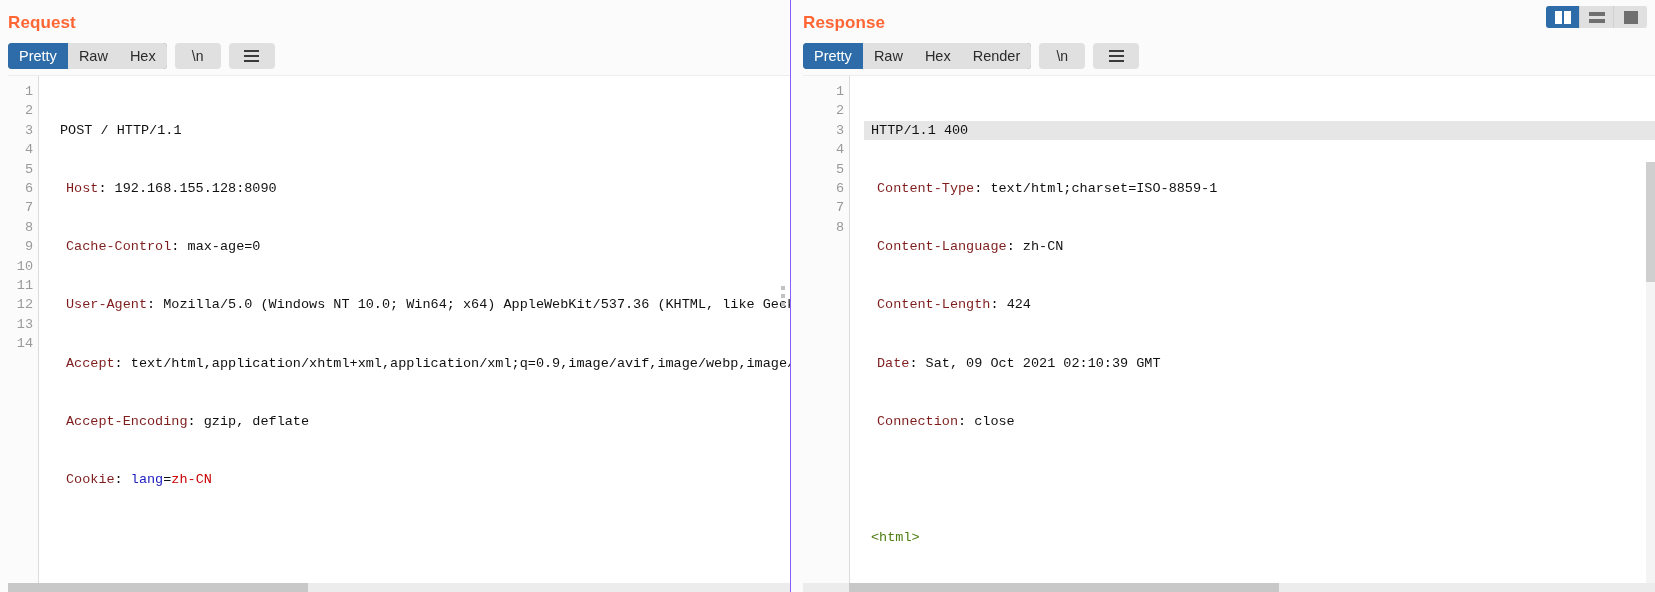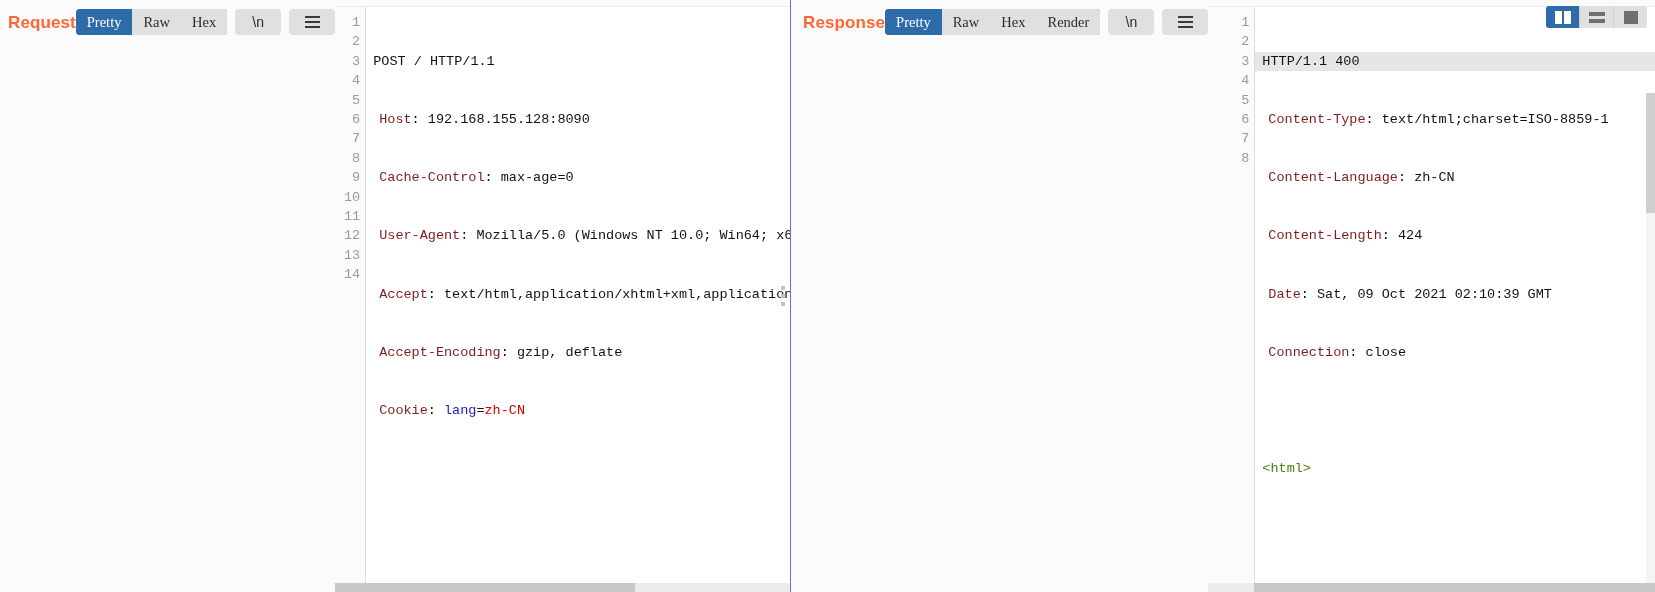--- a/index.html
+++ b/index.html
@@ -17,21 +17,21 @@
     flex-direction: row;
   }
 
   
   .panel {
     position: relative;
     height: 592px;
     box-sizing: border-box;
     background: #fbfbfb;
     display: flex;
-    flex-direction: row;
+    flex-direction: column;
     overflow: hidden;
   }
   .panel-request { width: 790px; padding-left: 8px; }
   .panel-response { width: 865px; padding-left: 12px; border-left: 1px solid #8b5cf6; }
 
   .panel-title {
     color: #ff6633;
     font-size: 17px;
     font-weight: bold;
     letter-spacing: .1px;
@@ -47,21 +47,20 @@
     align-items: center;
     margin-top: 9px;
     height: 26px;
   }
   .tabgroup {
     display: flex;
     background: #737373;
     border-radius: 4px;
     overflow: hidden;
     height: 26px;
-    font-family: Liberation Serif, serif;
   }
   .tab {
     display: flex; align-items: center; justify-content: center;
     padding: 0 11px;
     height: 26px;
     font-size: 14.5px;
     color: #2b2b2b;
     background: #e0e0e0;
     cursor: pointer;
     user-select: none;
@@ -135,21 +134,21 @@
     font-size: 13.5px;
     line-height: 19.4px;
     user-select: none;
   }
   .panel-response .gutter { width: 46px; flex: 0 0 46px; }
   .gutter div { height: 19.4px; }
   .code {
     position: relative;
     flex: 1 1 auto;
     padding-top: 6px;
-    padding-left: 7px;
+    padding-left: 21px;
     box-sizing: border-box;
     border-left: 1px solid #dcdcdc;
     background: #ffffff;
     font-family: "Liberation Mono", monospace;
     font-size: 13.5px;
     line-height: 19.4px;
     white-space: pre;
     overflow: hidden;
     color: #111111;
   }

